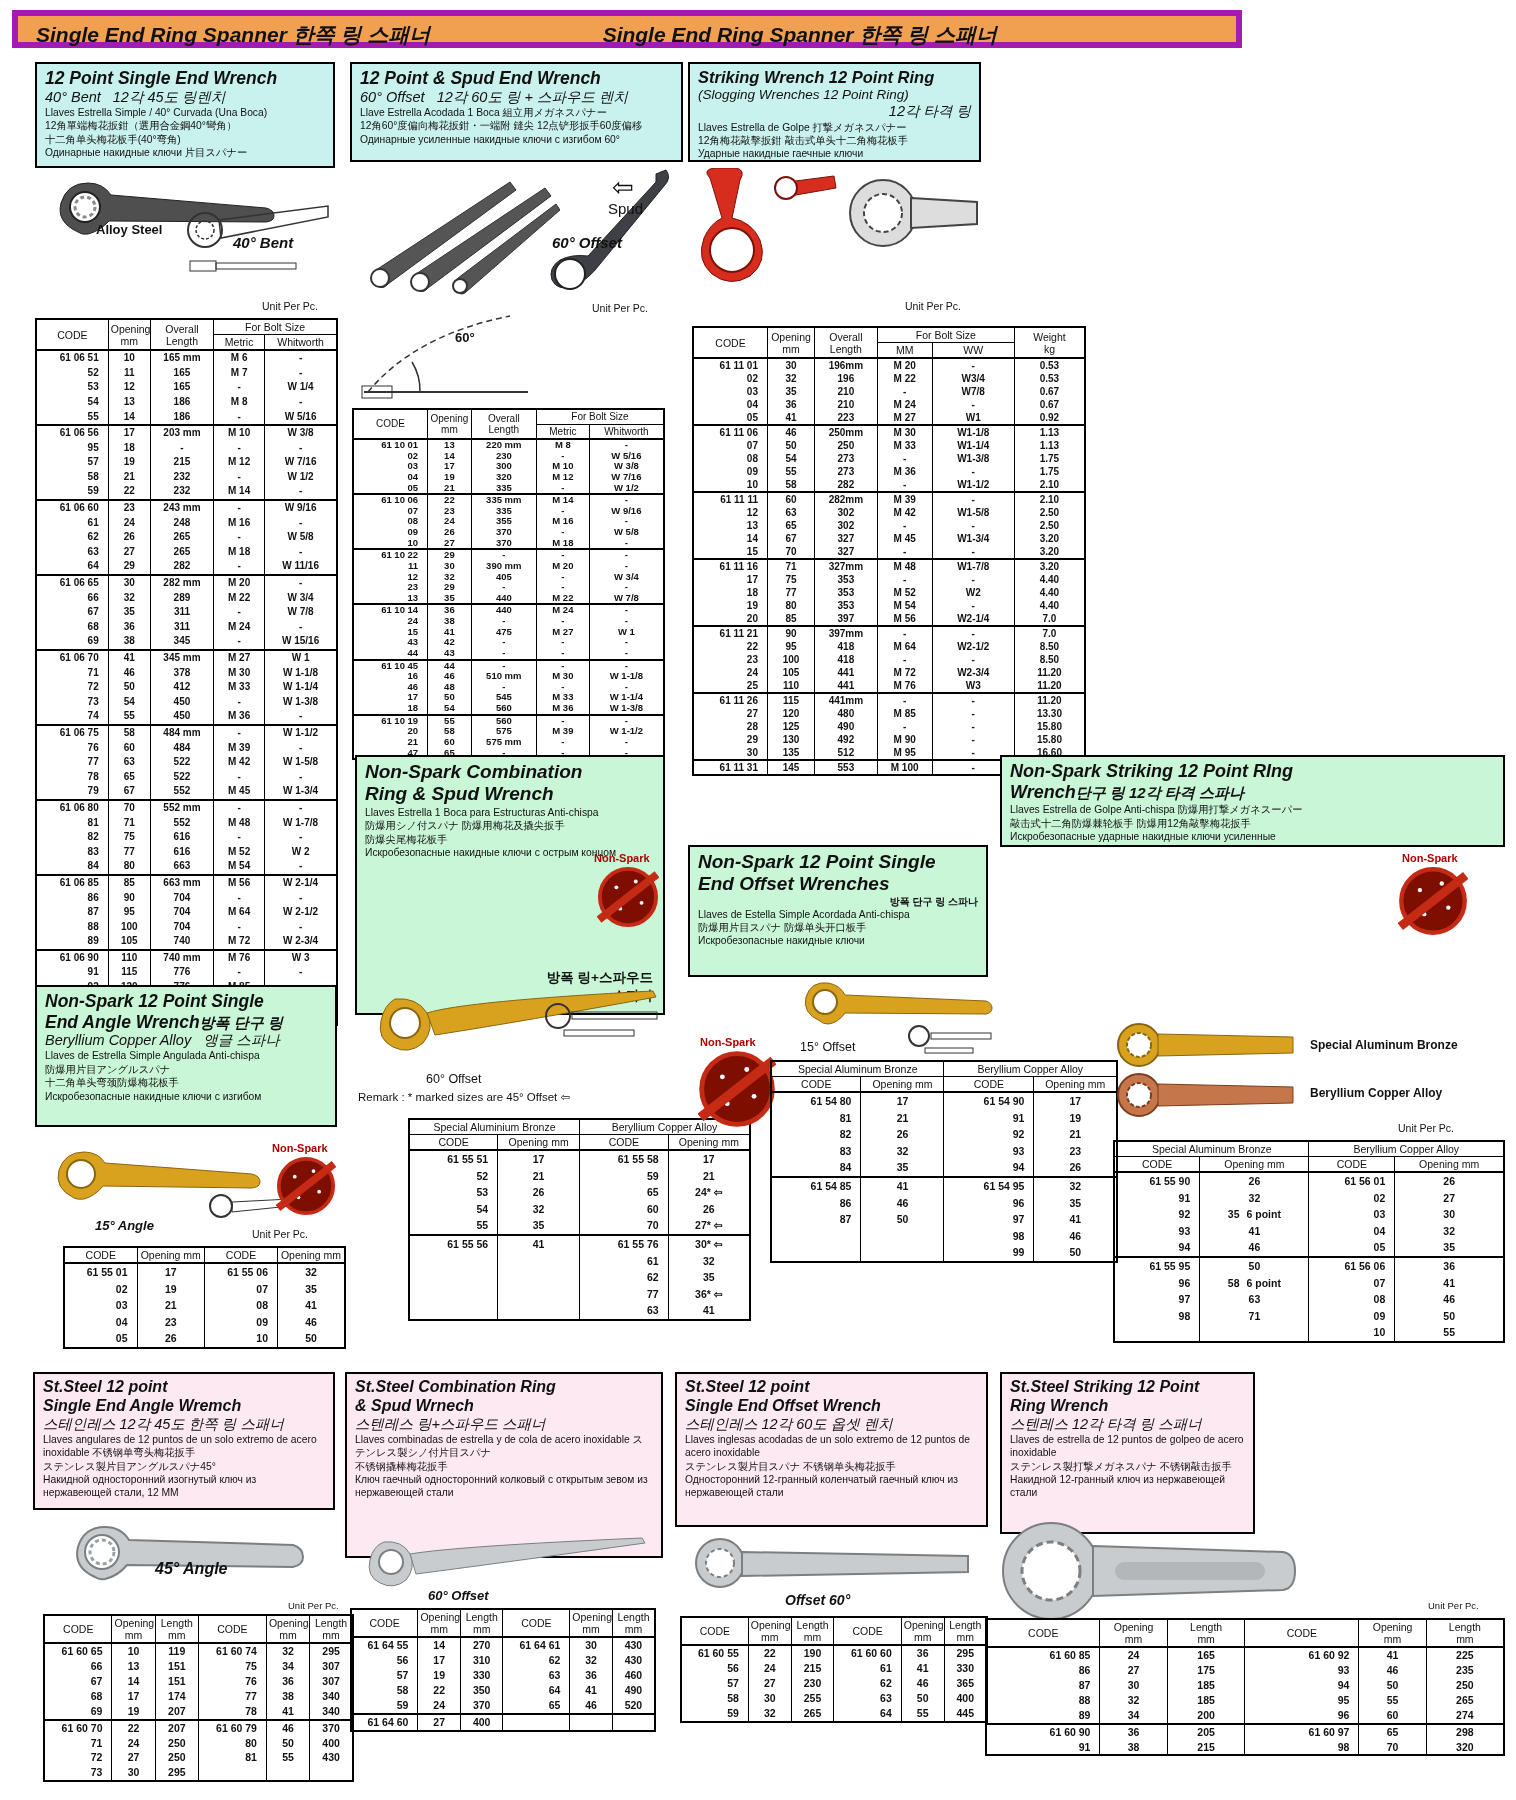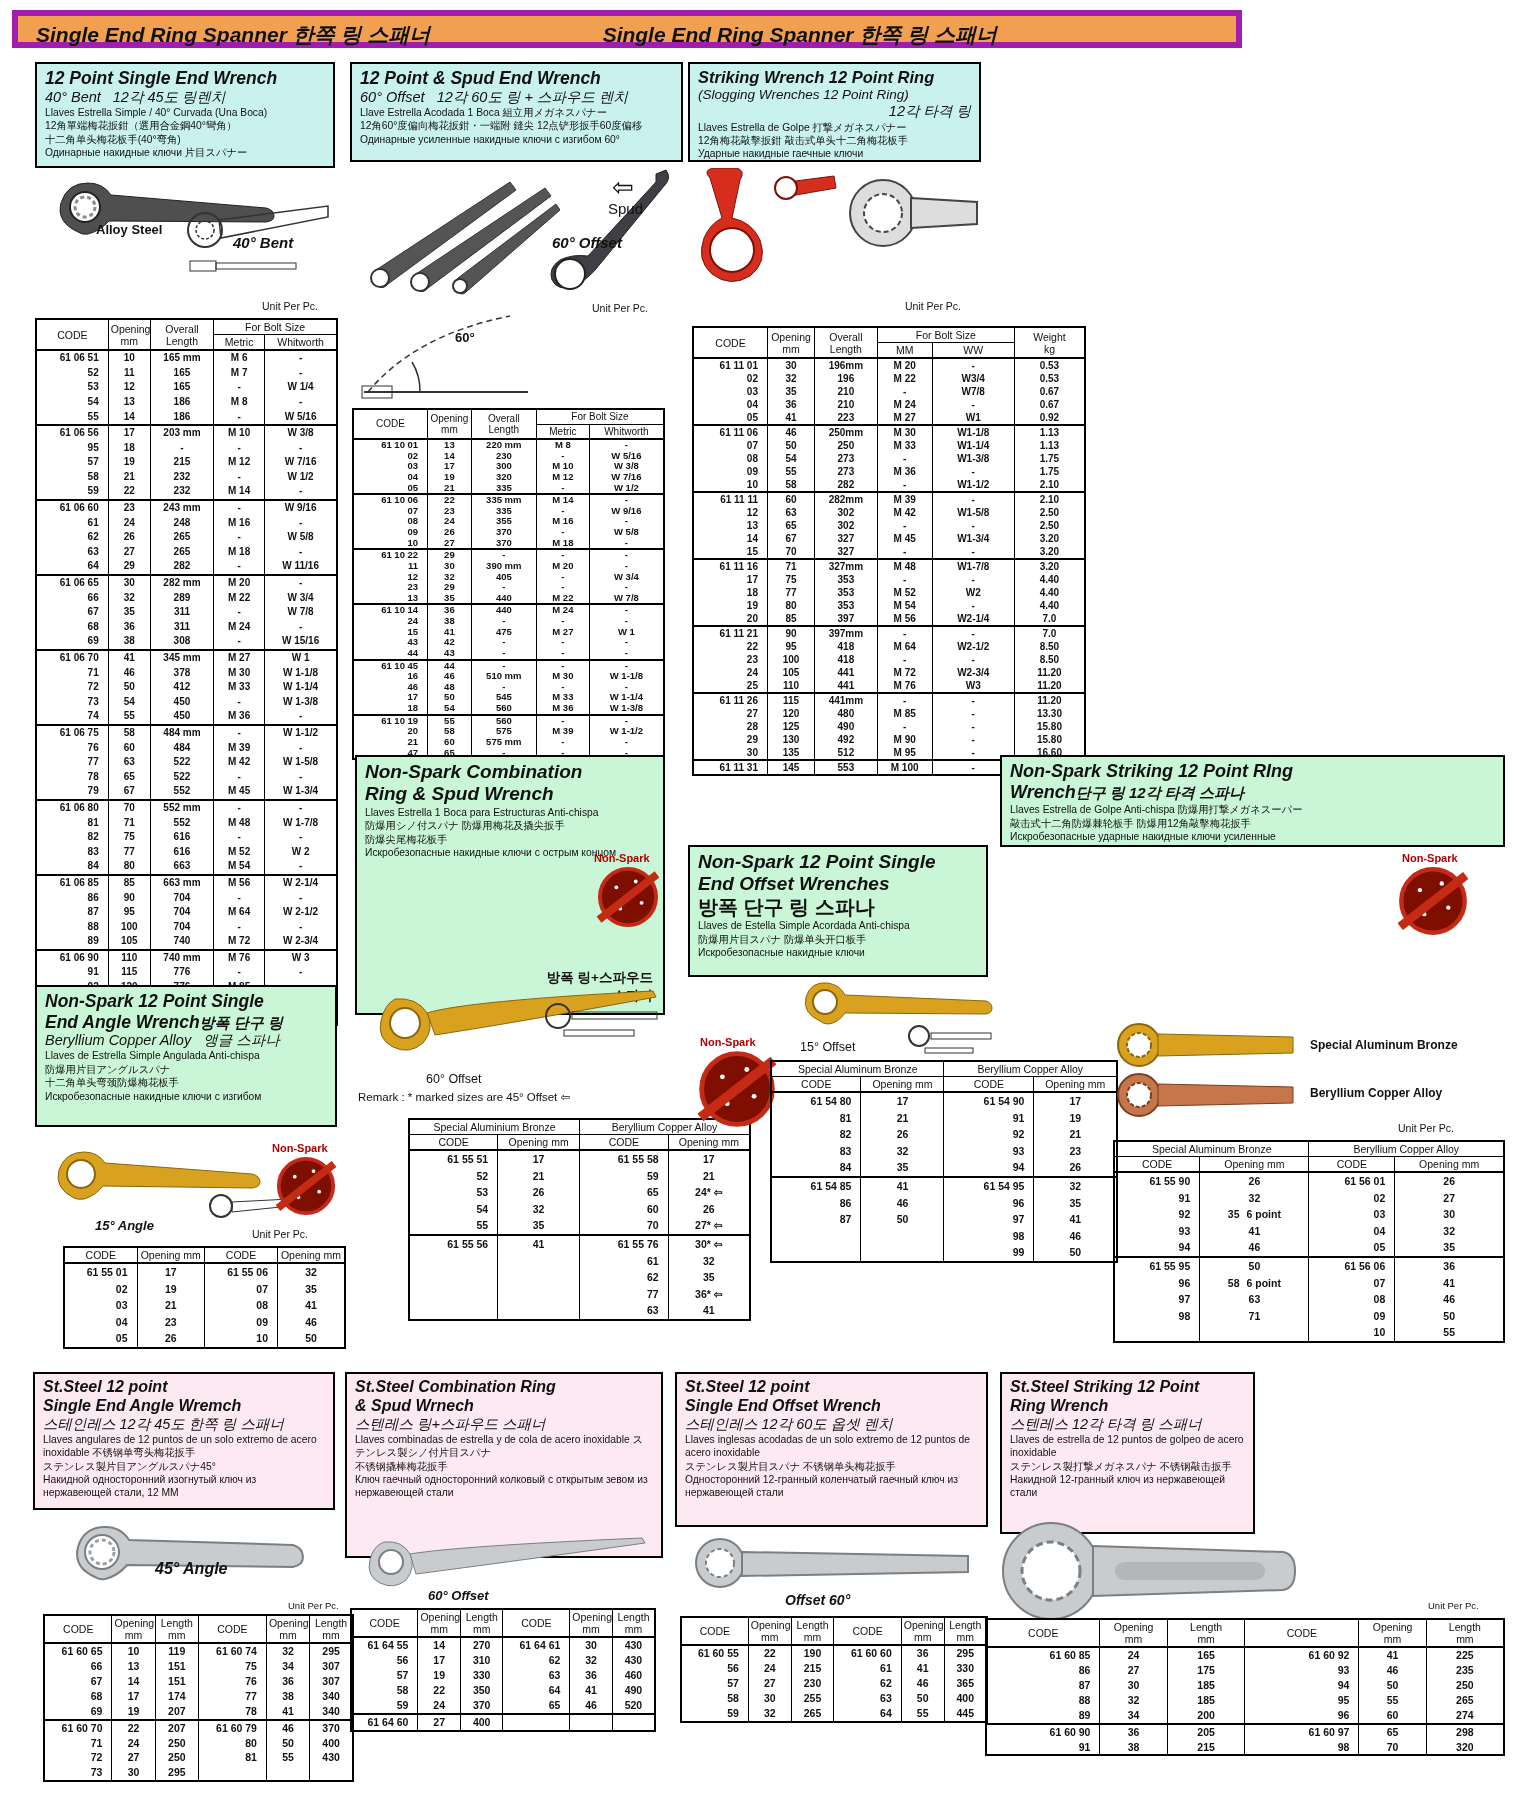--- a/index.html
+++ b/index.html
@@ -231,21 +231,21 @@
           <tr>
             <td class="code">68</td>
             <td>36</td>
             <td>311</td>
             <td>M 24</td>
             <td>-</td>
           </tr>
           <tr>
             <td class="code">69</td>
             <td>38</td>
-            <td>308</td>
+            <td>345</td>
             <td>-</td>
             <td>W 15/16</td>
           </tr>
         </tbody>
         <tbody>
           <tr>
             <td class="code">61 06 70</td>
             <td>41</td>
             <td>345 mm</td>
             <td>M 27</td>
@@ -1222,21 +1222,21 @@
             <td class="code">63</td>
             <td>41</td>
           </tr>
         </tbody>
       </table>
     </div>
 
   <section class="hbox green" style="left:688px;top:845px;width:300px;height:132px">
     <div class="ht1" style="font-size:19px">Non-Spark 12 Point Single</div>
     <div class="ht1" style="font-size:19px">End Offset Wrenches</div>
-    <div style="font-weight:bold;font-size:20px">방폭 단구 링 스파나</div>
+    <div style="text-align:right;font-weight:bold;font-size:10px">방폭 단구 링 스파나</div>
     <div>
         <div class="ln">Llaves de Estella Simple Acordada Anti-chispa</div>
         <div class="ln">防爆用片目スパナ 防爆单头开口板手</div>
         <div class="ln">Искробезопасные накидные ключи</div>
       </div>
   </section>
   <div class="lab rlab" style="left:700px;top:1036px">Non-Spark</div>
   <svg class="img" style="left:698px;top:1050px" width="78" height="78" viewBox="0 0 64 64">
     <circle cx="32" cy="32" r="29" fill="#7d0e00" stroke="#c52a14" stroke-width="4"></circle>
     <g fill="#fff">

